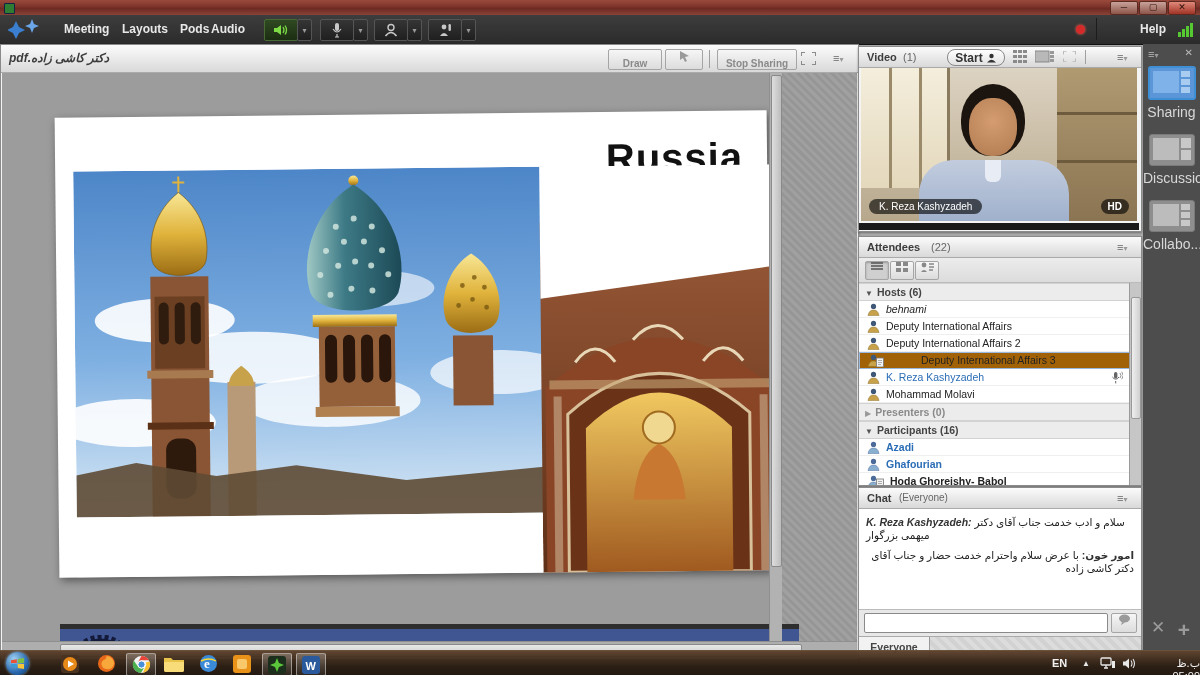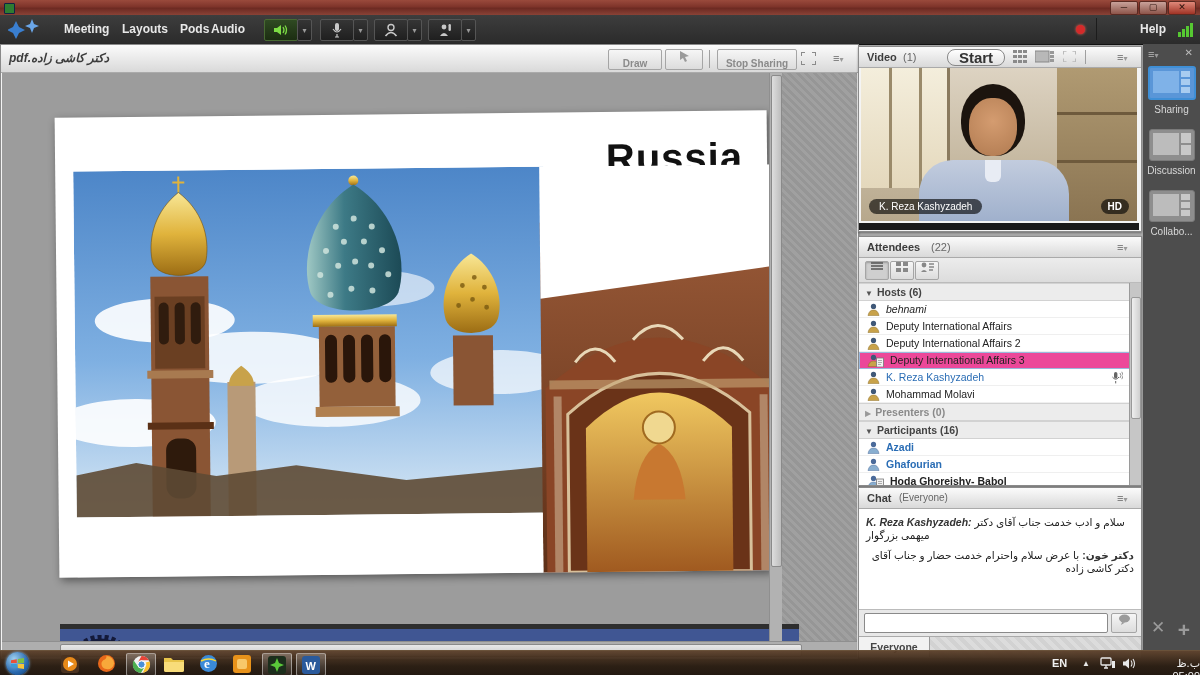--- a/index.html
+++ b/index.html
@@ -37,21 +37,21 @@
     border-bottom:1px solid #efefef;background:#fff;position:relative;}
   .pname{margin-left:6px;white-space:nowrap;}
   .blue{color:#2a6db5;}
   .tri{font-size:8px;color:#555;margin-right:4px;}
   
   .cmsg{font-size:10.5px;color:#222;margin:0 7px 7px 7px;line-height:13px;}
   .cname{font-weight:bold;font-style:italic;color:#333;}
   
   #laystrip{left:1143px;top:44px;width:57px;height:606px;background:#4d4d4d;}
   .thumb{width:44px;height:30px;border-radius:3px;margin:0 auto;position:relative;}
-  .laylbl{font-size:10px;color:#d8d8d8;text-align:center;margin-top:4px;}
+  .laylbl{font-size:14px;color:#d8d8d8;text-align:center;margin-top:4px;}
   
   #taskbar{left:0;top:650px;width:1200px;height:25px;
     background:linear-gradient(180deg,rgba(90,62,40,.95),rgba(40,27,16,.97) 60%,rgba(30,20,12,.97));
     border-top:1px solid #6a523a;}
   .tkico{width:24px;height:21px;top:2px;display:flex;align-items:center;justify-content:center;}
   .tkbox{border:1px solid rgba(255,255,255,.45);border-radius:2px;background:linear-gradient(rgba(255,255,255,.25),rgba(255,255,255,.06));}
   input{font-family:"Liberation Sans","DejaVu Sans",sans-serif;}
 </style>
 </head>
 <body>
@@ -278,21 +278,21 @@
         <div class="ab" style="left:58px;top:2px;width:740px;height:11px;background:linear-gradient(#e8e8e8,#c8c8c8);border:1px solid #8a8a8a;border-radius:2px;"></div>
       </div>
     </div>
 
   </div>
 
   <div class="ab pod" style="left:858px;top:46px;width:282px;height:184px;">
     <div class="podhdr">
       <span class="ab" style="left:8px;">Video</span>
       <span class="ab" style="left:44px;font-weight:normal;color:#666;">(1)</span>
-      <div class="ab" style="left:88px;top:2px;width:56px;height:15px;border:1px solid #888;border-radius:8px;background:linear-gradient(#fff,#e2e2e2);display:flex;align-items:center;justify-content:center;color:#333;font-size:15px;font-weight:bold;flex-direction:column;">
+      <div class="ab" style="left:88px;top:2px;width:56px;height:15px;border:1px solid #888;border-radius:8px;background:linear-gradient(#fff,#e2e2e2);display:flex;align-items:center;justify-content:center;color:#333;font-size:12px;font-weight:bold;">
         <span>Start</span>
         <svg width="11" height="10" viewBox="0 0 11 10" style="margin-left:3px;">
           <circle cx="5.5" cy="3" r="2.2" fill="#333"></circle>
             <path d="M1 9.5 q4.5 -5.5 9 0 Z" fill="#333"></path>
         </svg>
       </div>
       <svg class="ab" style="left:154px;top:3px;" width="17" height="14" viewBox="0 0 17 14">
         <g fill="#8a8a8a">
             <rect x="0" y="0" width="4" height="3"></rect>
             <rect x="5" y="0" width="4" height="3"></rect>
@@ -386,21 +386,21 @@
           </svg>
         <span class="pname">Deputy International Affairs</span>
       </div>
       <div class="arow">
         <svg width="13" height="13" viewBox="0 0 13 13">
             <circle cx="6.5" cy="3.4" r="2.6" fill="#3f5878"></circle>
             <path d="M1 12.6 q1 -5.6 5.5 -5.6 q4.5 0 5.5 5.6 Z" fill="#c8a24a" stroke="#8a6a20" stroke-width=".5"></path>
           </svg>
         <span class="pname">Deputy International Affairs 2</span>
       </div>
-      <div class="arow" style="background:#ec4899;outline:1px solid #9ab8dd;outline-offset:-1px;">
+      <div class="arow" style="background:#a16207;outline:1px solid #9ab8dd;outline-offset:-1px;gap:31px;">
         <svg width="17" height="13" viewBox="0 0 17 13">
             <circle cx="6.5" cy="3.4" r="2.6" fill="#3f5878"></circle>
             <path d="M1 12.6 q1 -5.6 5.5 -5.6 q4.5 0 5.5 5.6 Z" fill="#c8a24a" stroke="#8a6a20" stroke-width=".5"></path>
             <rect x="9.5" y="4" width="7" height="9" fill="#f2f2f2" stroke="#777" stroke-width=".8"></rect>
             <path d="M11 6.5 h4 M11 8.5 h4 M11 10.5 h3" stroke="#999" stroke-width=".8"></path>
           </svg>
         <span class="pname">Deputy International Affairs 3</span>
       </div>
       <div class="arow">
         <svg width="13" height="13" viewBox="0 0 13 13">
@@ -460,21 +460,21 @@
       <span class="ab" style="left:8px;">Chat</span>
       <span class="ab" style="left:40px;font-weight:normal;color:#666;font-size:10px;">(Everyone)</span>
       <span class="ab hmenu" style="left:258px;">≡<span class="caret">▾</span></span>
     </div>
     <div style="position:relative;height:93px;background:#fff;overflow:hidden;padding-top:7px;">
       <div class="cmsg" dir="ltr">
         <span class="cname">K. Reza Kashyzadeh:</span>
         <span dir="rtl">سلام و ادب خدمت جناب آقای دکتر میهمی بزرگوار</span>
       </div>
       <div class="cmsg" dir="rtl" style="text-align:right;">
-        <span class="cname" style="font-style:normal;">دکتر خون:</span>
+        <span class="cname" style="font-style:normal;">امور خون:</span>
         <span>با عرض سلام واحترام خدمت حضار و جناب آقای دکتر کاشی زاده</span>
       </div>
     </div>
     <div style="position:relative;height:26px;background:#e8e8e8;border-top:1px solid #bbb;">
       <input class="ab" style="left: 5px; top: 3px; width: 238px; height: 16px; border: 1px solid rgb(138, 138, 138); border-radius: 2px; font-size: 11px;">
       <div class="ab gbtn" style="left:252px;top:3px;width:24px;height:18px;">
         <svg width="13" height="11" viewBox="0 0 13 11">
             <ellipse cx="6.5" cy="4.5" rx="5.5" ry="4" fill="#9a9a9a"></ellipse>
             <path d="M4 8 L3 11 L7 8.5 Z" fill="#9a9a9a"></path>
           </svg>

